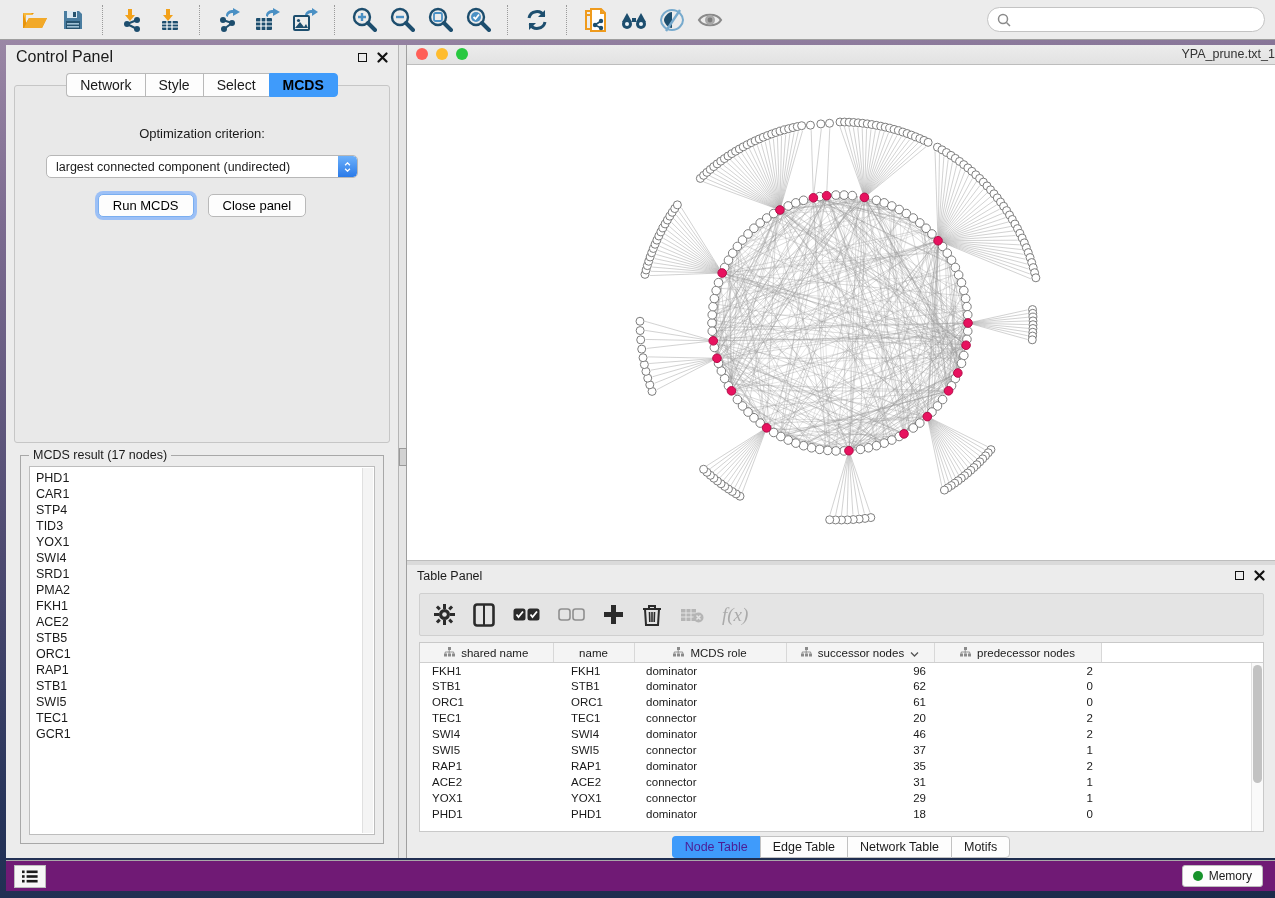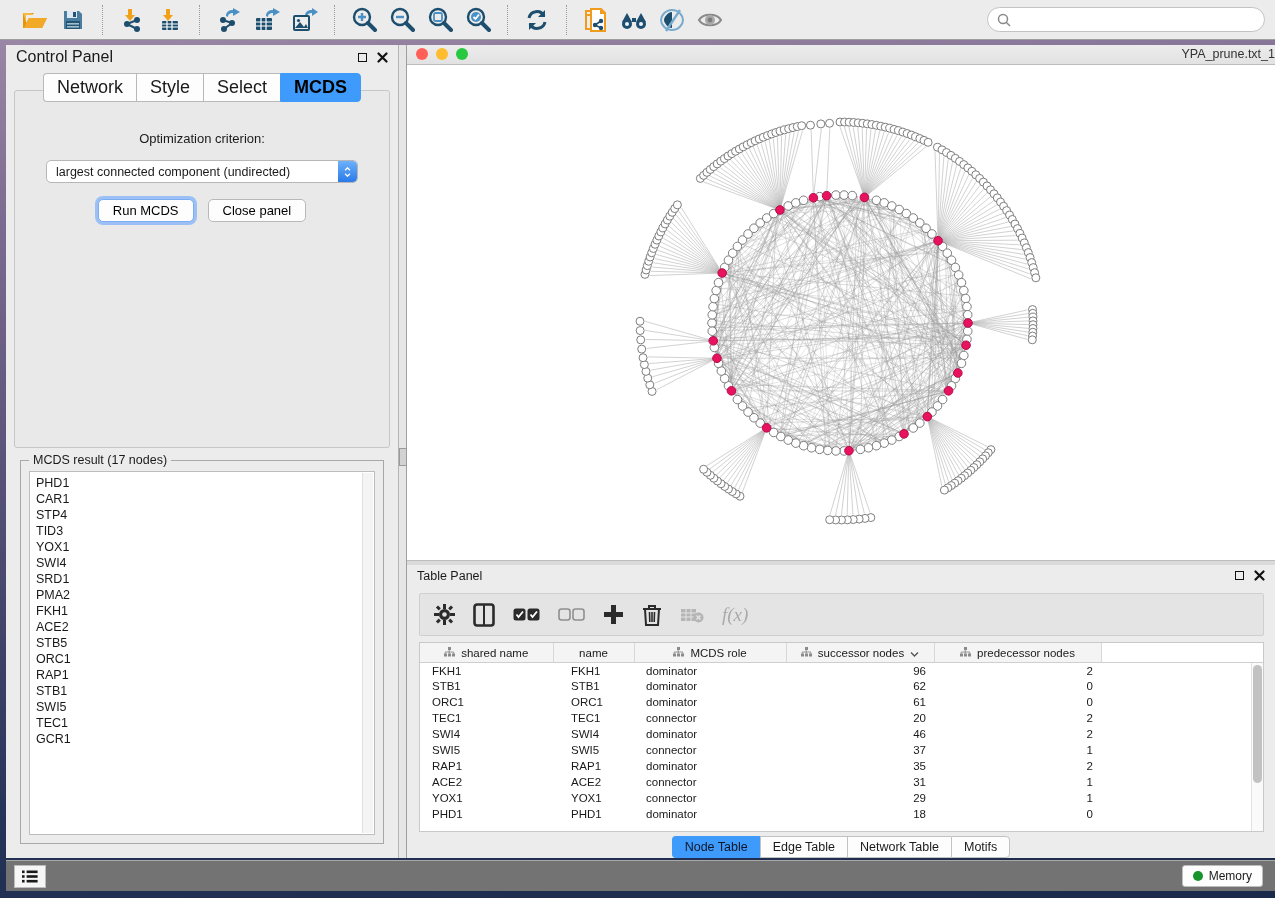--- a/index.html
+++ b/index.html
@@ -22,21 +22,21 @@
   #control-panel{position:absolute;left:6px;top:45px;width:393px;height:813px;background:#ececec;border-right:1px solid #b5b5b5;display:flex;flex-direction:column;}
   #divider{position:absolute;left:399px;top:45px;width:8px;height:813px;background:#e6e6e6;border-right:1px solid #9f9f9f;}
   #divider .handle{position:absolute;left:0px;top:403px;width:8px;height:18px;background:#d2d2d2;border:1px solid #9a9a9a;}
   #right-col{position:absolute;left:407px;top:45px;width:868px;height:813px;background:#ececec;display:flex;flex-direction:column;}
   
   #cp-header{height:24px;display:flex;align-items:center;padding:0 10px;font-size:16px;}
   .panel-ctrls{margin-left:auto;display:flex;align-items:center;gap:9px;}
   .pc-icon{width:11px;height:11px;display:flex;align-items:center;justify-content:center;}
   .float-box{width:9px;height:9px;border:1.4px solid #111;}
   #cp-tabs{display:flex;justify-content:center;margin-top:4px;position:relative;z-index:2;}
-  .cp-tab{padding:3px 13px;font-size:18px;background:#fdfdfd;border:1px solid #b9b9b9;border-right:none;cursor:default;}
+  .cp-tab{padding:3px 13px;font-size:14px;background:#fdfdfd;border:1px solid #b9b9b9;border-right:none;cursor:default;}
   .cp-tab:first-child{border-radius:4px 0 0 4px;}
   .cp-tab:last-child{border-radius:0 4px 4px 0;border-right:1px solid #b9b9b9;}
   .cp-tab.active{background:#3f9bfb;color:#000000;border-color:#3f9bfb;font-weight:bold;}
   #cp-content{margin:-12px 8px 0 8px;padding-top:26px;height:358px;background:#e9e9e9;border:1px solid #c6c6c6;border-radius:3px;display:flex;flex-direction:column;align-items:center;}
   #opt-label{margin-top:14px;font-size:13px;}
   #opt-select{margin-top:14px;width:312px;height:23px;background:#fff;border:1px solid #b7b7b7;border-radius:5px;display:flex;align-items:center;overflow:hidden;}
   #opt-select .sel-text{flex:1;padding:0 9px;font-size:12.5px;white-space:nowrap;}
   #opt-select .sel-stepper{width:19px;align-self:stretch;background:linear-gradient(#6db1fb,#2a7ae8);display:flex;flex-direction:column;align-items:center;justify-content:center;gap:2px;border-radius:0 4px 4px 0;}
   .chev{width:7px;height:4px;}
   #cp-buttons{margin-top:16px;display:flex;gap:14px;}
@@ -65,23 +65,23 @@
   #tbl th{height:19px;background:#f4f4f4;border-right:1px solid #d8d8d8;border-bottom:1px solid #cfcfcf;font-weight:normal;font-size:11.5px;text-align:center;position:relative;}
   #tbl th .hdr-inner{display:flex;align-items:flex-end;justify-content:center;gap:6px;}
   #tbl td{height:16px;font-size:11.5px;padding:0 8px;white-space:nowrap;overflow:hidden;}
   td.l{text-align:left;} td.r{text-align:right;}
   #tbl-scroll{position:absolute;right:0px;top:20px;bottom:0;width:12px;background:#fafafa;border-left:1px solid #e3e3e3;}
   #tbl-thumb{position:absolute;left:1px;right:1px;top:2px;height:118px;background:#c2c2c2;border-radius:5px;}
   #tp-tabs{display:flex;justify-content:center;margin-top:4px;}
   .tp-tab{padding:3px 12px;font-size:12.5px;background:#fdfdfd;border:1px solid #c2c2c2;border-right:none;}
   .tp-tab:first-child{border-radius:4px 0 0 4px;}
   .tp-tab:last-child{border-radius:0 4px 4px 0;border-right:1px solid #c2c2c2;}
-  .tp-tab.active{background:#3f9bfb;color:#0f172a;border-color:#3f9bfb;}
+  .tp-tab.active{background:#3f9bfb;color:#4c1d95;border-color:#3f9bfb;}
   
-  #status-bar{position:absolute;left:6px;top:860px;width:1269px;height:31px;background:#737373;border-top:1px solid #a8a8a8;display:flex;align-items:center;padding:0 8px;gap:16px;}
+  #status-bar{position:absolute;left:6px;top:860px;width:1269px;height:31px;background:#701a75;border-top:1px solid #a8a8a8;display:flex;align-items:center;padding:0 8px;gap:16px;}
   #list-btn{width:32px;height:23px;background:#f6f6f6;border:1px solid #bdbdbd;display:flex;align-items:center;justify-content:center;}
   #memory-btn{margin-left:auto;margin-right:4px;height:22px;background:#fdfdfd;border:1px solid #bdbdbd;border-radius:3px;display:flex;align-items:center;gap:6px;padding:0 10px;font-size:12px;}
   .mem-dot{width:10px;height:10px;border-radius:50%;background:#17932b;}
 </style>
 </head>
 <body>
 
 <div id="toolbar">
   <div class="tgroup">
     <div class="tbtn">

